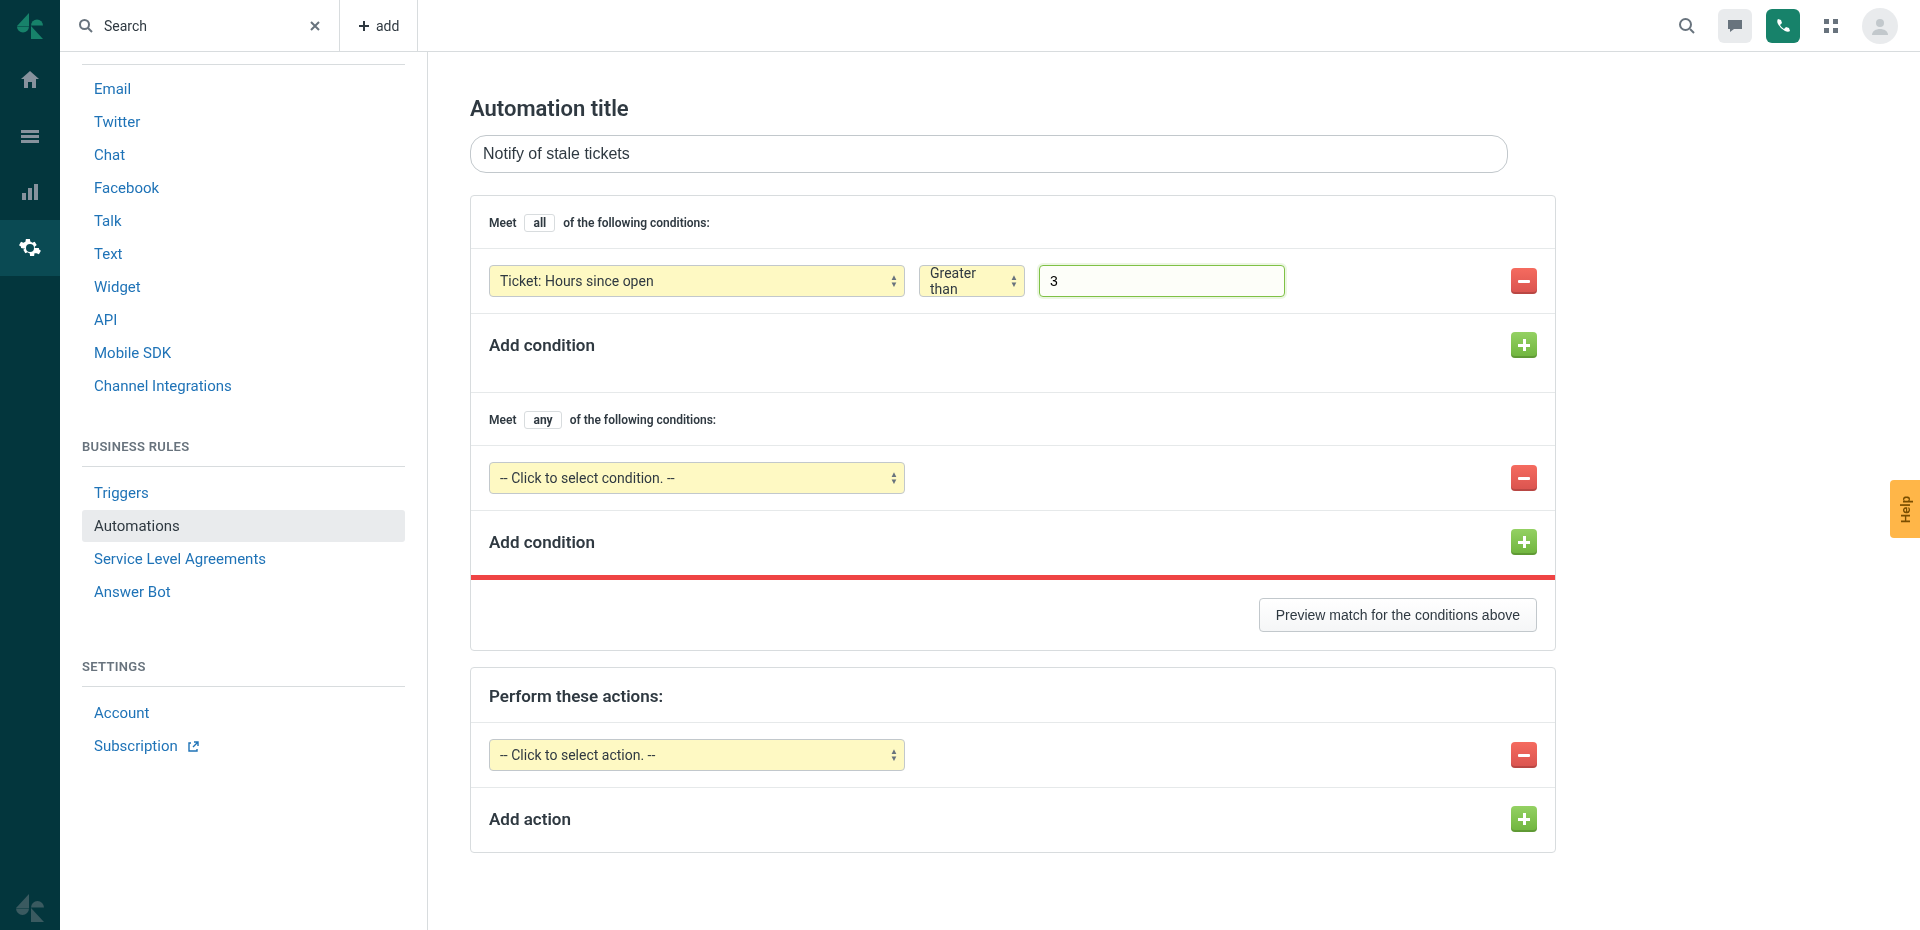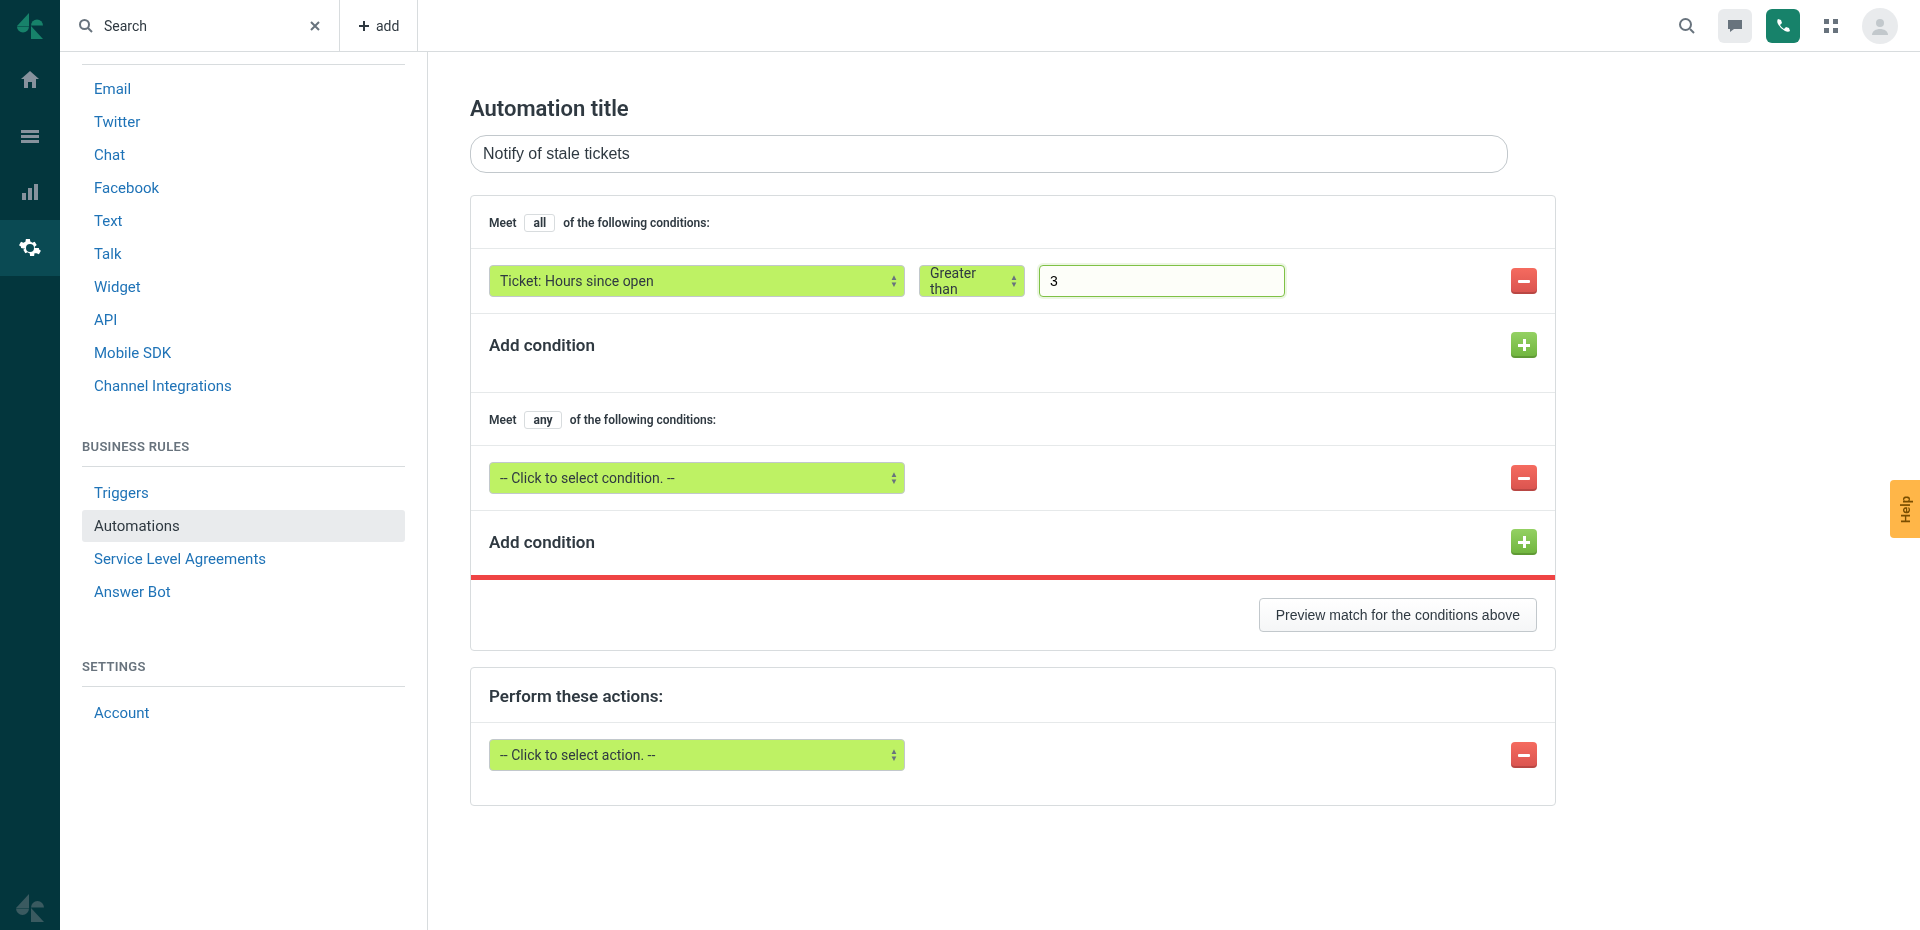--- a/index.html
+++ b/index.html
@@ -46,21 +46,21 @@
 
 .main { position: absolute; top: 52px; left: 428px; right: 0; bottom: 0; overflow-y: auto; padding: 44px 42px 40px 42px; background: #fff; }
 .h1 { font-size: 22px; font-weight: 600; color: #2f3941; margin-bottom: 14px; }
 .title-input { width: 100%; max-width: 1038px; height: 38px; border: 1px solid #c2c8cc; border-radius: 16px; padding: 0 12px; font-size: 16px; color: #2f3941; outline: none; }
 
 .card { border: 1px solid #d8dcde; border-radius: 4px; margin-top: 22px; max-width: 1086px; }
 .sect { padding: 18px 0; }
 .sect-head-row { display: flex; align-items: center; gap: 8px; padding: 0 18px 16px 18px; font-size: 12px; font-weight: 600; color: #2f3941; }
 .pill { border: 1px solid #d8dcde; border-radius: 3px; padding: 1px 8px; font-weight: 700; display: inline-block; }
 .cond-row { display: flex; align-items: center; gap: 14px; padding: 16px 18px; border-top: 1px solid #e6e9ea; }
-.sel { position: relative; height: 32px; border: 1px solid #c2c8cc; border-radius: 4px; background: #bef264; display: flex; align-items: center; padding: 0 24px 0 10px; font-size: 14px; color: #2f3941; cursor: pointer; }
+.sel { position: relative; height: 32px; border: 1px solid #c2c8cc; border-radius: 4px; background: #fef9c3; display: flex; align-items: center; padding: 0 24px 0 10px; font-size: 14px; color: #2f3941; cursor: pointer; }
 .sel.wide { width: 416px; }
 .sel.small { width: 106px; }
 .sel-arrows { position: absolute; right: 6px; top: 50%; transform: translateY(-50%); display: flex; flex-direction: column; color: #68737d; font-size: 8px; line-height: 7px; }
 .value-input { width: 246px; height: 32px; border: 1px solid #7fc146; border-radius: 4px; background: #fdfef9; padding: 0 10px; font-size: 14px; outline: none; box-shadow: 0 0 0 2px rgba(127,193,70,0.15); }
 .row-push { flex: 1; }
 .sq-btn { width: 26px; height: 26px; border-radius: 4px; display: flex; align-items: center; justify-content: center; cursor: pointer; box-shadow: inset 0 -2px 0 rgba(0,0,0,0.15); }
 .sq-btn.remove { background: linear-gradient(#f56b5f,#d9534f); }
 .sq-btn.remove .bar { width: 12px; height: 3px; background: #fff; border-radius: 1px; }
 .sq-btn.add { background: linear-gradient(#94d163,#6fb43d); }
 .sq-btn.add .v { width: 3px; height: 12px; background: #fff; position: absolute; }
@@ -182,37 +182,45 @@
         </div>
     </div>
   </div>
 
   <div class="sidebar">
     <div class="side-sep"></div>
     <div class="side-link">Email</div>
     <div class="side-link">Twitter</div>
     <div class="side-link">Chat</div>
     <div class="side-link">Facebook</div>
+    <div class="side-link">Talk</div>
     <div class="side-link">Text</div>
-    <div class="side-link">Talk</div>
     <div class="side-link">Widget</div>
     <div class="side-link">API</div>
     <div class="side-link">Mobile SDK</div>
     <div class="side-link">Channel Integrations</div>
 
     <div class="side-head">BUSINESS RULES</div>
     <div class="side-sep2"></div>
     <div class="side-link">Triggers</div>
     <div class="side-link active">Automations</div>
     <div class="side-link">Service Level Agreements</div>
     <div class="side-link">Answer Bot</div>
 
     <div class="side-head settings">SETTINGS</div>
     <div class="side-sep2"></div>
     <div class="side-link">Account</div>
+    <div class="side-link">
+      <span>Subscription</span>
+      <span class="ext-icon">
+          <svg width="12" height="12" viewBox="0 0 12 12">
+            <path fill="none" stroke="#1f73b7" stroke-width="1.4" d="M4 2H2v8h8V8M6 6l5-5M7 1h4v4"></path>
+          </svg>
+        </span>
+    </div>
   </div>
 
   <div class="main">
     <div class="h1">Automation title</div>
     <input class="title-input" value="Notify of stale tickets" style="">
 
     
     <div class="card">
 
       <div class="sect">
@@ -284,20 +292,27 @@
         <div class="cond-row">
           <div class="sel wide">
             <span>-- Click to select action. --</span>
             <span class="sel-arrows">▲<br>▼</span>
           </div>
           <div class="row-push"></div>
           <div class="sq-btn remove">
               <div class="bar"></div>
             </div>
         </div>
+        <div class="addcond">
+          <div class="addcond-label">Add action</div>
+          <div class="sq-btn add">
+              <div class="v"></div>
+              <div class="h"></div>
+            </div>
+        </div>
       </div>
     </div>
   </div>
 
   <div class="help-tab">
       <span>Help</span>
     </div>
 </div>
 
 </body></html>

